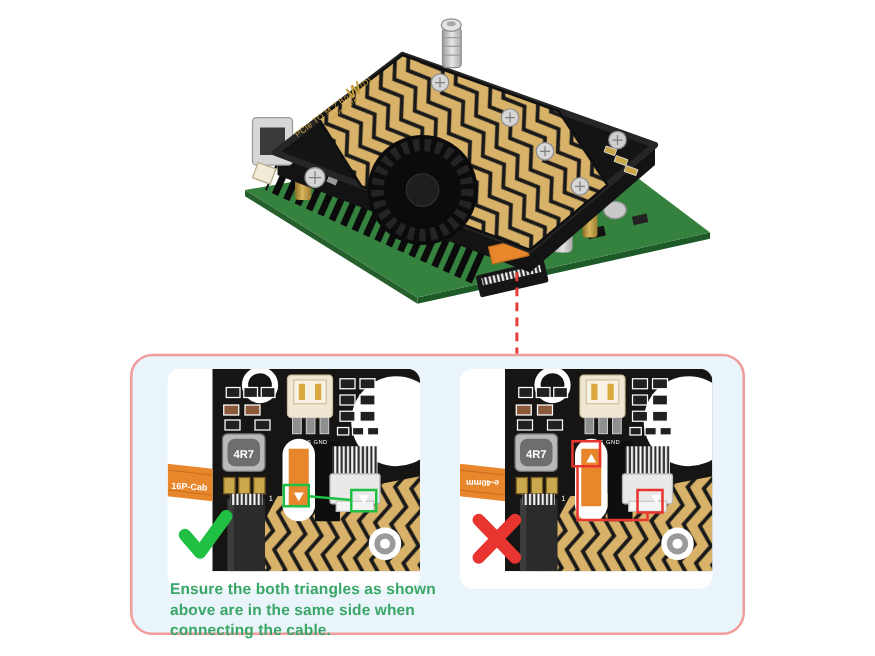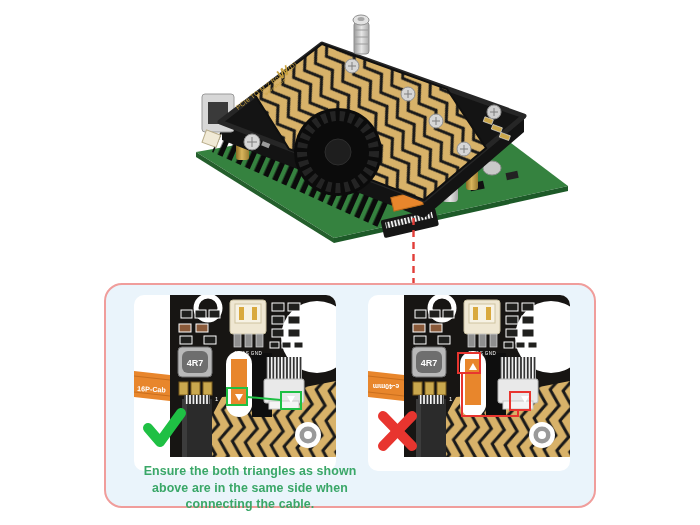--- a/index.html
+++ b/index.html
@@ -6,21 +6,21 @@
   #stage{position:relative;width:700px;height:525px;background:#fff;overflow:hidden;
          font-family:"Liberation Sans",sans-serif;}
   #photo-svg{position:absolute;left:0;top:0;}
   #guide-panel{position:absolute;left:104px;top:283px;width:492px;height:225px;
     box-sizing:border-box;border:2px solid var(--panel-border,#f09d9b);
     border-radius:18px;background:var(--panel-bg,#eaf4fb);}
   .closeup-card{position:absolute;top:10px;width:202px;height:176px;background:#fff;
     border-radius:10px;overflow:hidden;}
   #card-correct{left:28px;} #card-incorrect{left:262px;}
   .caption{position:absolute;top:178px;width:228px;margin:0;font-size:12.4px;
-    line-height:1.34;font-weight:bold;letter-spacing:.1px;text-align:center;}
+    line-height:1.34;font-weight:bold;letter-spacing:.1px;}
   #caption-correct{left:30px;color:var(--correct-text,#3aa768);}
   #caption-incorrect{left:268px;color:var(--wrong-text,#e0473f);}
 </style>
 </head>
 <body>
 
 <div id="stage">
 
   <svg id="photo-svg" width="700" height="285" viewBox="0 0 700 285">
     <defs>

